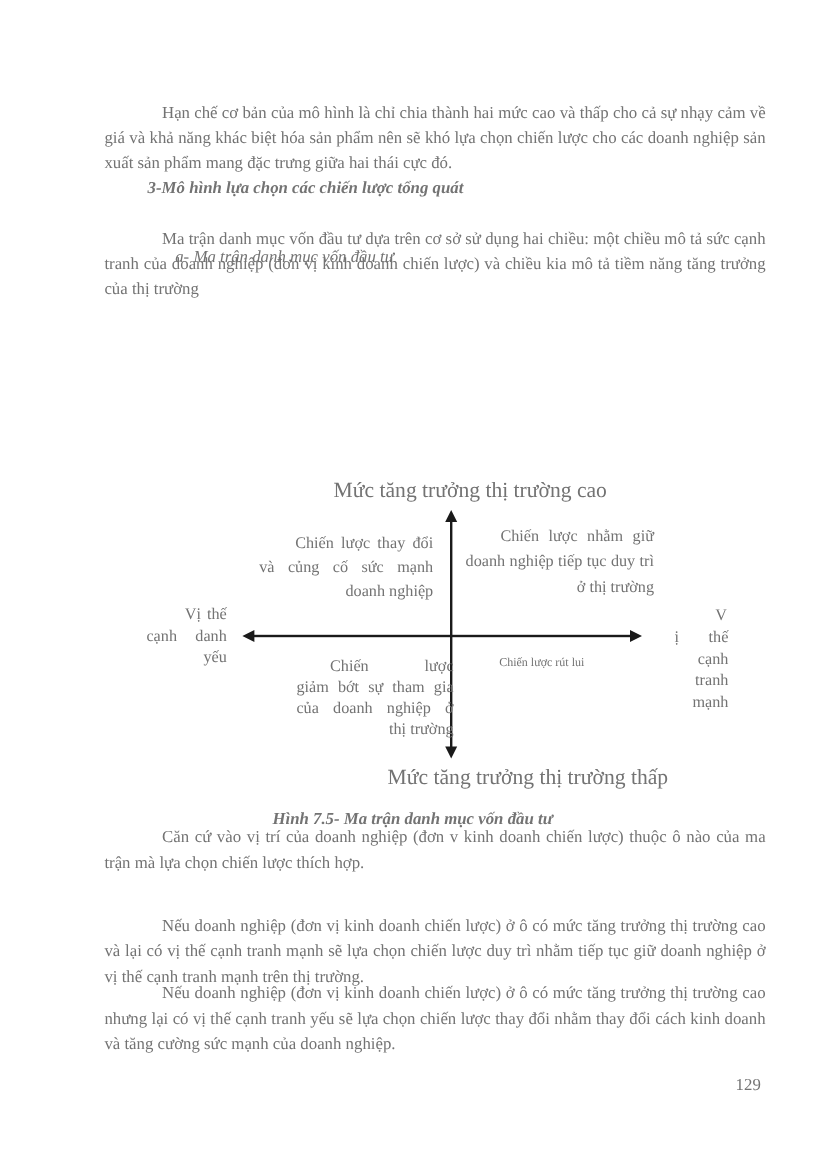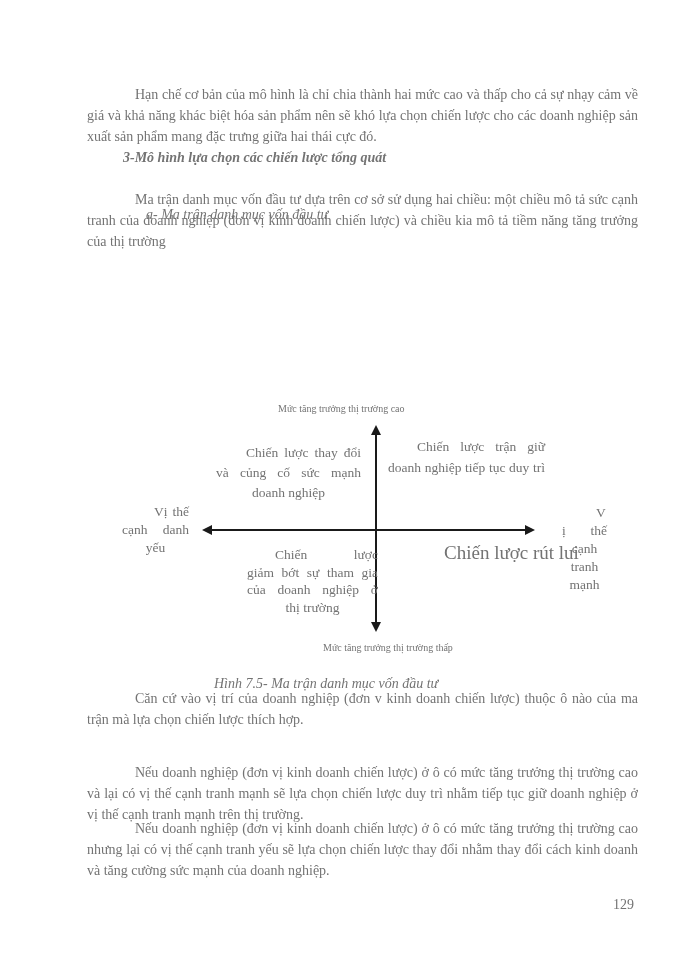--- a/index.html
+++ b/index.html
@@ -28,61 +28,61 @@
   }
   .heading-i {
     position:absolute;
     font-size:14px; line-height:21px;
     font-style:italic;
     white-space:nowrap;
     margin-top:36px;
   }
   .axis-label {
     position:absolute;
-    font-size:10px; line-height:17px;
+    font-size:18px; line-height:17px;
     white-space:nowrap;
   }
   
   .blk { position:absolute; font-size:13.5px; }
   .blk .ln {
     white-space:nowrap;
     text-align:justify;
     text-align-last:justify;
   }
   .blk .ln.last {
-    text-align:center;
+    text-align:right;
     text-align-last:auto;
   }
   .blk-ul { left:216px; top:443px; width:145px; line-height:20px; }
   .blk-ul .ln.first { text-indent:30px; }
   .blk-ur { left:388px; top:436px; width:157px; line-height:21px; }
   .blk-ur .ln.first { text-indent:29px; }
   .blk-ll { left:247px; top:546px; width:131px; line-height:17.5px; }
   .blk-ll .ln.first { text-indent:28px; }
   .blk-left { left:122px; top:503px; width:67px; line-height:18px; }
   .blk-left .ln.first { text-indent:32px; }
   .blk-right { left:562px; top:504px; width:45px; line-height:18px; }
   .blk-right .ln.first { text-indent:34px; }
   .lr-label {
-    position:absolute; left:444px; top:544px;
-    font-size:19px; line-height:18px; white-space:nowrap;
+    position:absolute; left:416px; top:544px;
+    font-size:10px; line-height:18px; white-space:nowrap;
   }
   
   .axis-line { position:absolute; background:#1a1a1a; }
   .v-line { left:375px; top:433px; width:2px; height:190px; }
   .h-line { left:211px; top:529px; width:314px; height:2px; }
   .tri { position:absolute; width:0; height:0; }
   .tri-up    { left:371px; top:425px; border-left:5px solid transparent; border-right:5px solid transparent; border-bottom:10px solid #1a1a1a; }
   .tri-down  { left:371px; top:622px; border-left:5px solid transparent; border-right:5px solid transparent; border-top:10px solid #1a1a1a; }
   .tri-left  { left:202px; top:525px; border-top:5px solid transparent; border-bottom:5px solid transparent; border-right:10px solid #1a1a1a; }
   .tri-right { left:525px; top:525px; border-top:5px solid transparent; border-bottom:5px solid transparent; border-left:10px solid #1a1a1a; }
   .caption {
-    position:absolute; left:214px; top:675px;
+    position:absolute; left:227px; top:675px;
     font-size:14px; line-height:18px;
-    font-weight:normal; font-style:italic;
+    font-weight:bold; font-style:italic;
     white-space:nowrap;
   }
   .page-number {
     position:absolute; left:613px; top:896px;
     font-size:14px; line-height:17px;
   }
 </style>
 </head>
 <body>
 
@@ -108,22 +108,23 @@
     <div class="axis-line h-line"></div>
     <span class="tri tri-right"></span>
 
     <div class="blk blk-ul">
       <div class="ln first">Chiến lược thay đổi</div>
       <div class="ln">và củng cố sức mạnh</div>
       <div class="ln last">doanh nghiệp</div>
     </div>
 
     <div class="blk blk-ur">
-      <div class="ln first">Chiến lược trận giữ</div>
+      <div class="ln first">Chiến lược nhằm giữ</div>
       <div class="ln">doanh nghiệp tiếp tục duy trì</div>
+      <div class="ln last">ở thị trường</div>
     </div>
 
     <div class="blk blk-left">
       <div class="ln first">Vị thế</div>
       <div class="ln">cạnh danh</div>
       <div class="ln last">yếu</div>
     </div>
 
     <div class="blk blk-right">
       <div class="ln first">V</div>

